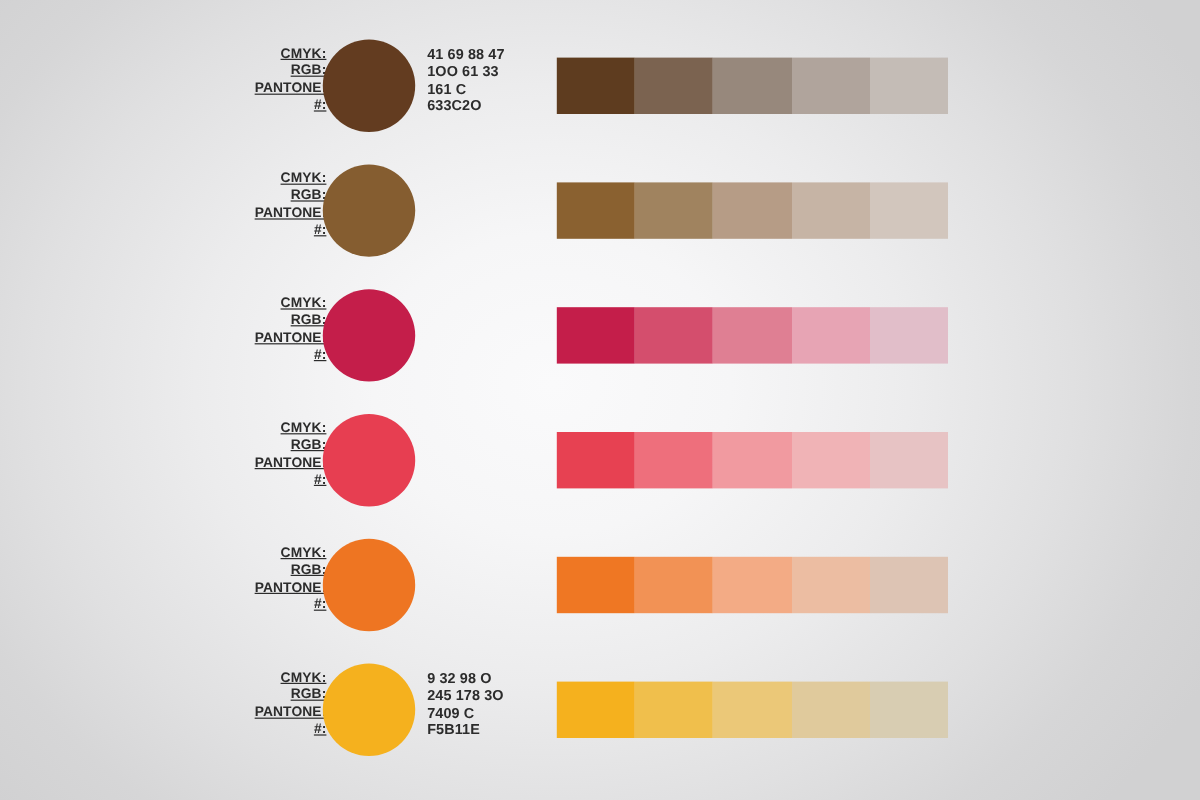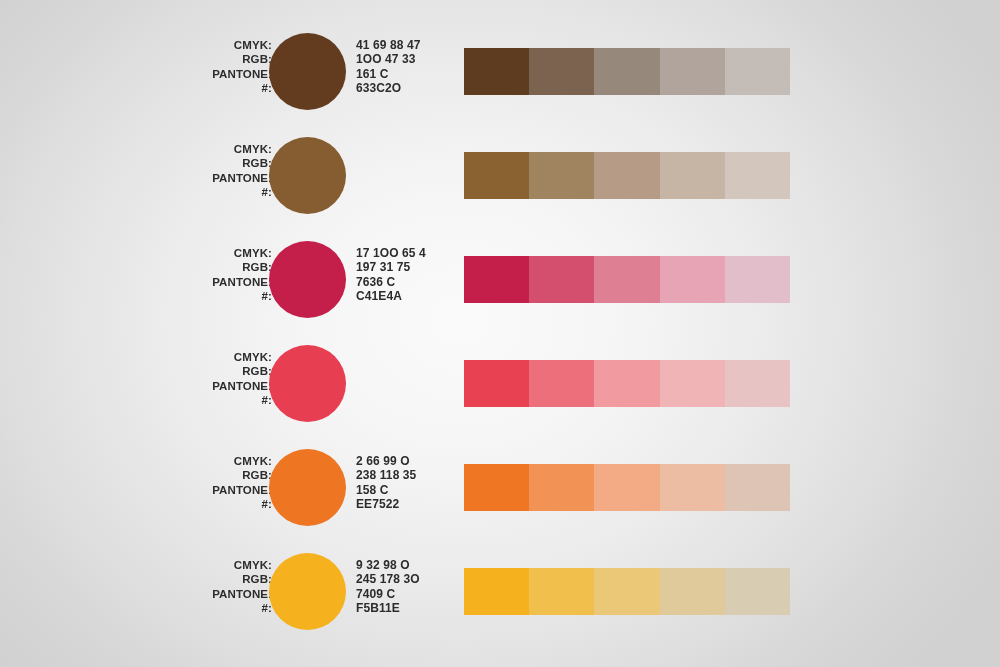--- a/index.html
+++ b/index.html
@@ -41,20 +41,21 @@
     text-align: right;
     font-size: 11.5px;
     line-height: 14.3px;
     letter-spacing: 0.1px;
     color: #2c2c2c;
     font-weight: 700;
     white-space: nowrap;
   }
   .spec-labels div {
     height: 14.3px;
+    text-decoration: underline;
   }
   .swatch-circle {
     position: absolute;
     left: 269px;
     top: 9px;
     width: 77px;
     height: 77px;
     border-radius: 50%;
   }
   .spec-values {
@@ -91,21 +92,21 @@
     <div class="palette-row" style="top: 24px;">
       <div class="spec-labels">
         <div>CMYK:</div>
         <div>RGB:</div>
         <div>PANTONE:</div>
         <div>#:</div>
       </div>
       <div class="swatch-circle" style="background: rgb(99, 60, 32);"></div>
       <div class="spec-values">
         <div>41  69  88  47</div>
-        <div>1OO  47  33</div>
+        <div>1OO  61  33</div>
         <div>161 C</div>
         <div>633C2O</div>
       </div>
       <div class="tint-strip">
         <div class="tint-chip" style="background: rgb(94, 60, 31);"></div>
         <div class="tint-chip" style="background: rgb(123, 99, 80);"></div>
         <div class="tint-chip" style="background: rgb(151, 136, 124);"></div>
         <div class="tint-chip" style="background: rgb(176, 164, 156);"></div>
         <div class="tint-chip" style="background: rgb(196, 188, 182);"></div>
       </div>
@@ -127,26 +128,20 @@
       </div>
     </div>
     <div class="palette-row" style="top: 232px;">
       <div class="spec-labels">
         <div>CMYK:</div>
         <div>RGB:</div>
         <div>PANTONE:</div>
         <div>#:</div>
       </div>
       <div class="swatch-circle" style="background: rgb(196, 30, 74);"></div>
-      <div class="spec-values">
-        <div>17  1OO  65  4</div>
-        <div>197  31  75</div>
-        <div>7636 C</div>
-        <div>C41E4A</div>
-      </div>
       <div class="tint-strip">
         <div class="tint-chip" style="background: rgb(196, 30, 74);"></div>
         <div class="tint-chip" style="background: rgb(212, 78, 109);"></div>
         <div class="tint-chip" style="background: rgb(223, 127, 147);"></div>
         <div class="tint-chip" style="background: rgb(231, 164, 180);"></div>
         <div class="tint-chip" style="background: rgb(225, 190, 201);"></div>
       </div>
     </div>
     <div class="palette-row" style="top: 336px;">
       <div class="spec-labels">
@@ -165,26 +160,20 @@
       </div>
     </div>
     <div class="palette-row" style="top: 440px;">
       <div class="spec-labels">
         <div>CMYK:</div>
         <div>RGB:</div>
         <div>PANTONE:</div>
         <div>#:</div>
       </div>
       <div class="swatch-circle" style="background: rgb(238, 117, 34);"></div>
-      <div class="spec-values">
-        <div>2  66  99  O</div>
-        <div>238  118  35</div>
-        <div>158 C</div>
-        <div>EE7522</div>
-      </div>
       <div class="tint-strip">
         <div class="tint-chip" style="background: rgb(239, 119, 35);"></div>
         <div class="tint-chip" style="background: rgb(242, 146, 85);"></div>
         <div class="tint-chip" style="background: rgb(243, 171, 133);"></div>
         <div class="tint-chip" style="background: rgb(236, 189, 162);"></div>
         <div class="tint-chip" style="background: rgb(221, 196, 180);"></div>
       </div>
     </div>
     <div class="palette-row" style="top: 544px;">
       <div class="spec-labels">

